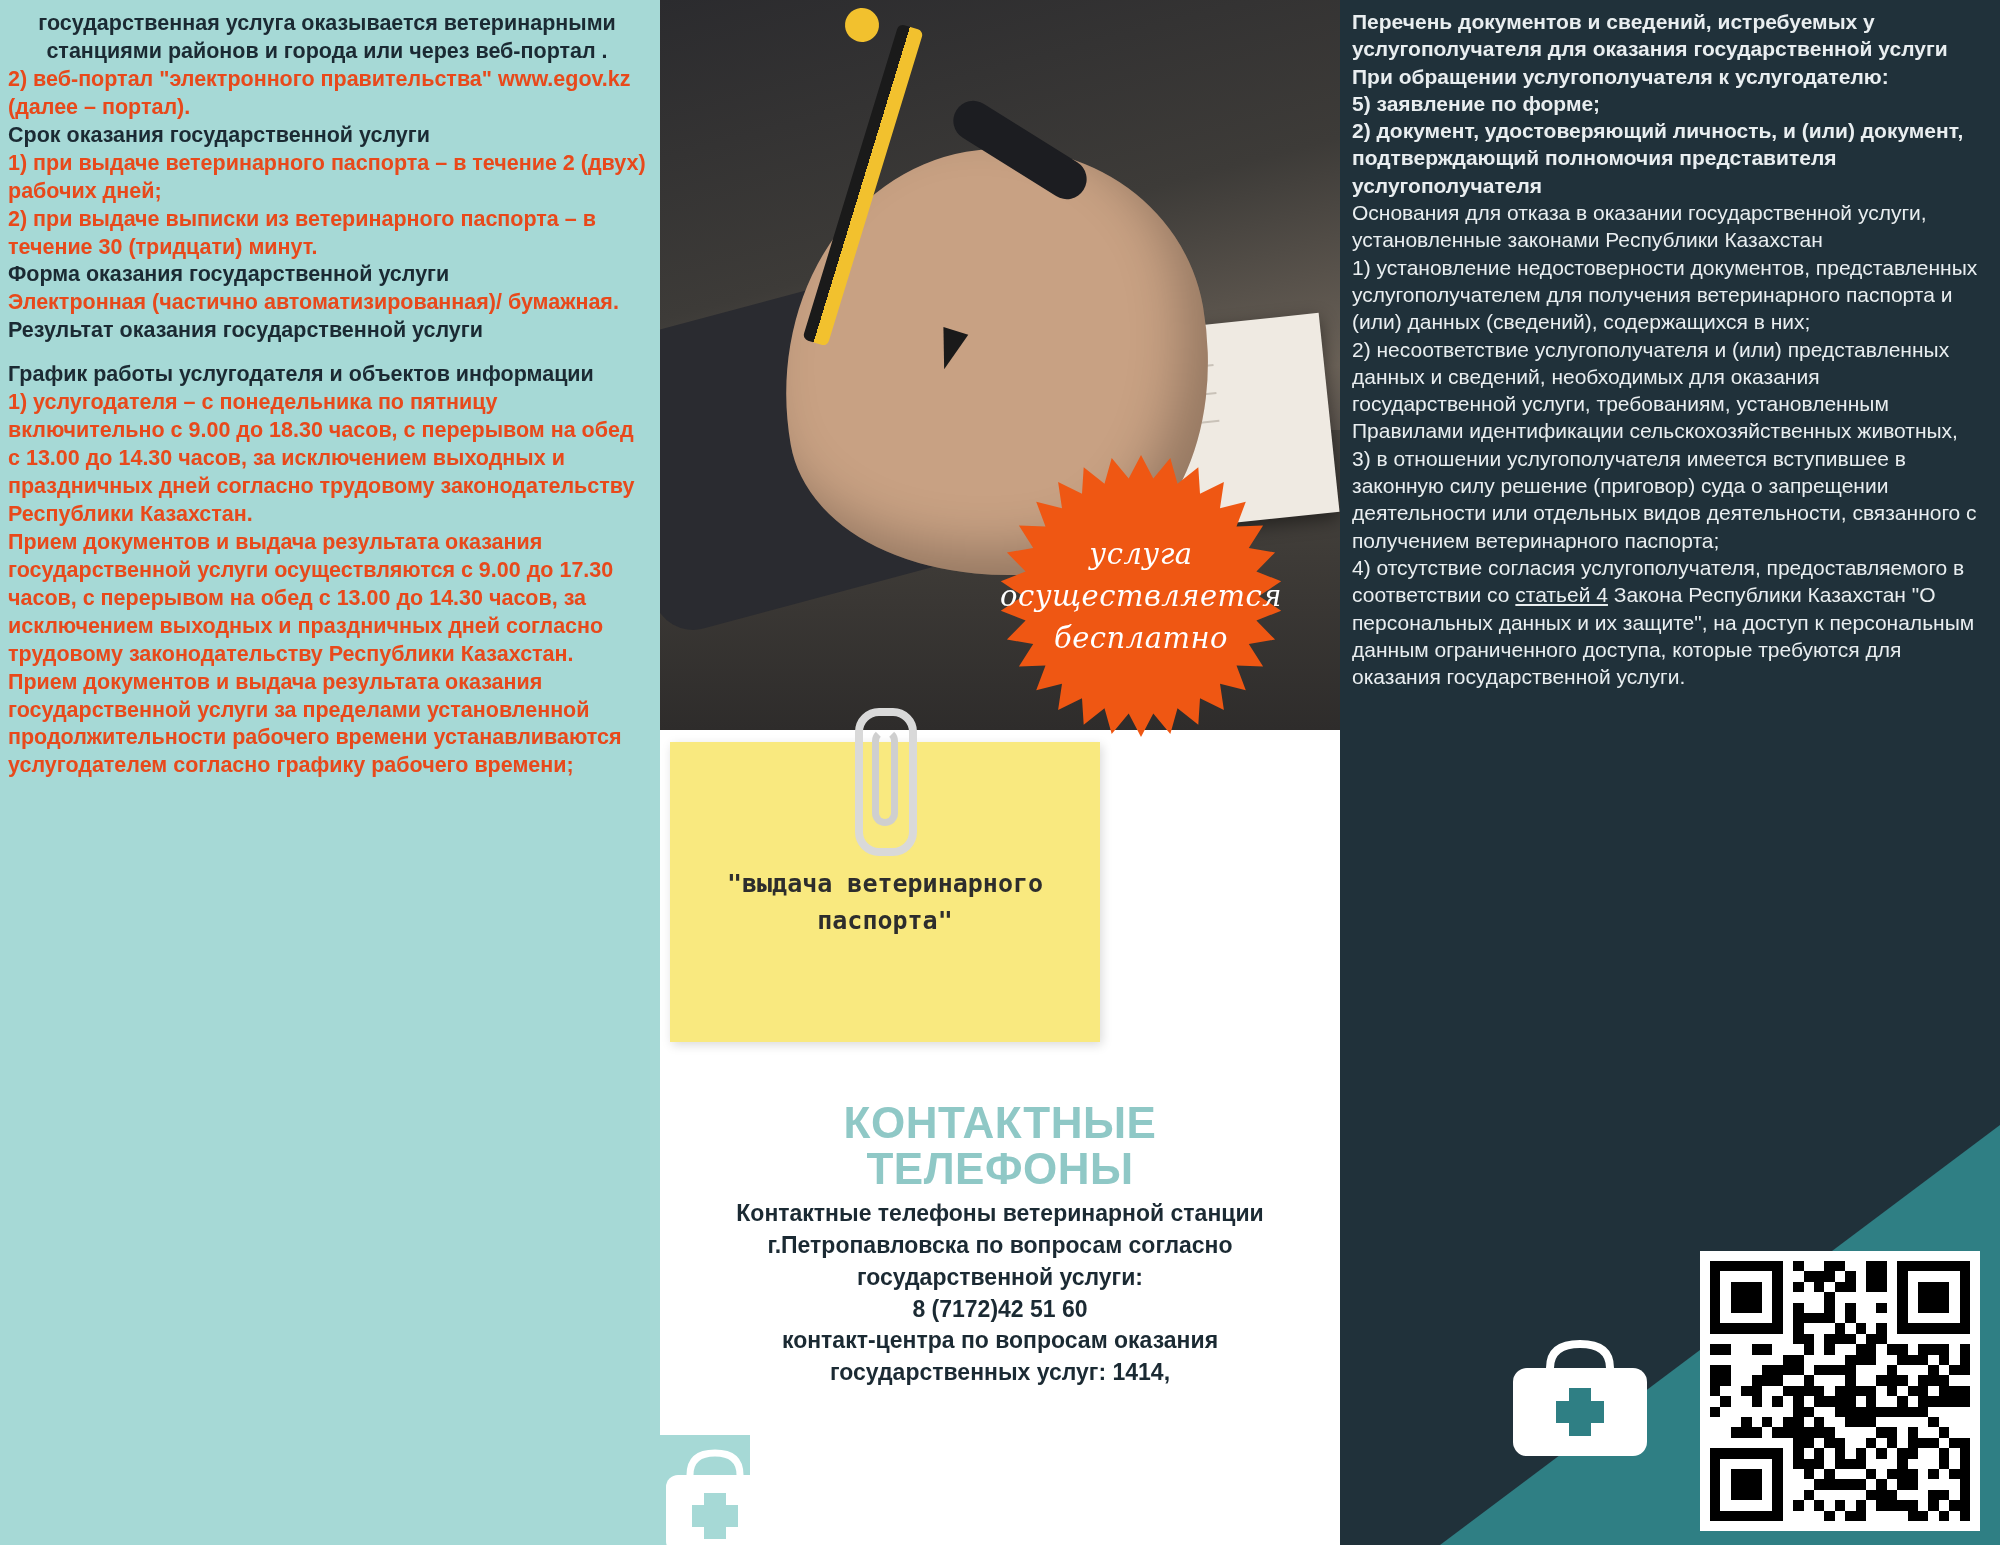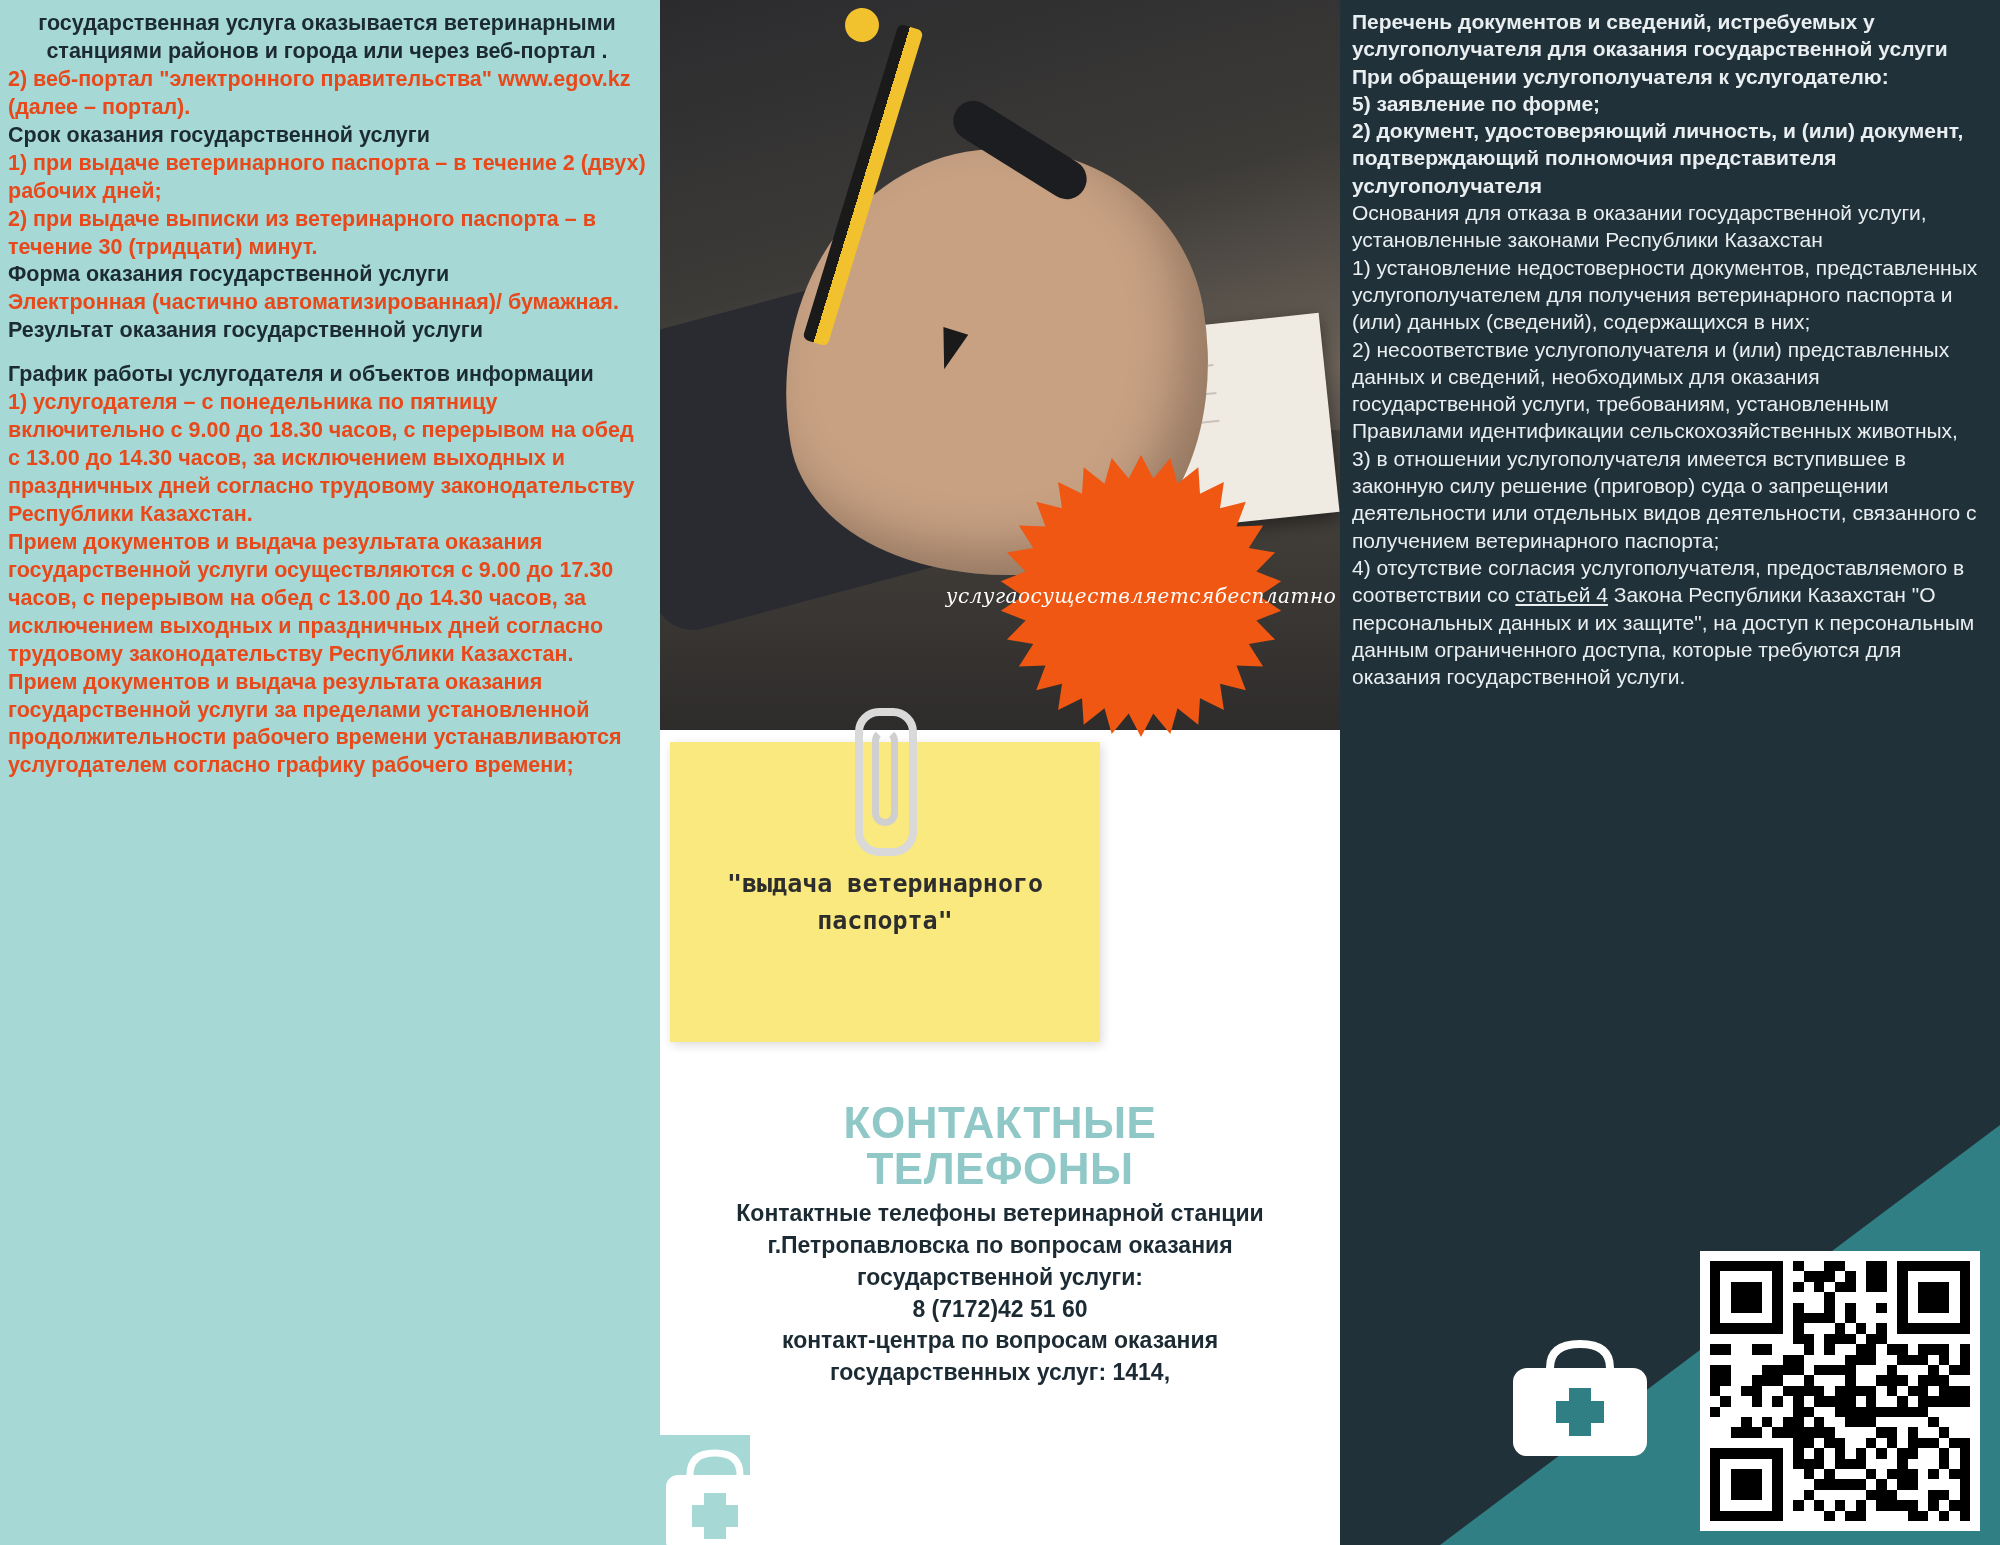--- a/index.html
+++ b/index.html
@@ -147,27 +147,27 @@
     top: 455px;
     width: 282px;
     height: 282px;
     z-index: 30;
   }
   .badge svg { display:block; }
   .badge-text {
     position: absolute;
     inset: 0;
     display: flex;
-    flex-direction: row;
+    flex-direction: column;
     align-items: center;
     justify-content: center;
     color: #ffffff;
     font-family: "DejaVu Serif", serif;
     font-style: italic;
-    font-size: 20px;
+    font-size: 29px;
     line-height: 1.45;
     text-align: center;
     letter-spacing: .5px;
   }
 
   
   .sticky {
     position: absolute;
     left: 10px;
     top: 742px;
@@ -343,21 +343,21 @@
     </div>
 
     <div class="clip"></div>
 
     <div class="sticky">
       <div class="sticky-text">"выдача ветеринарного паспорта"</div>
     </div>
 
     <div class="contacts">
       <h1>КОНТАКТНЫЕ ТЕЛЕФОНЫ</h1>
-      <p>Контактные телефоны ветеринарной станции г.Петропавловска по вопросам оказания государственной услуги:</p>
+      <p>Контактные телефоны ветеринарной станции г.Петропавловска по вопросам согласно государственной услуги:</p>
       <p>8 (7172)42 51 60</p>
       <p>контакт-центра по вопросам оказания государственных услуг: 1414,</p>
     </div>
 
     <div class="teal-corner"></div>
     <svg class="bag-left" viewBox="0 0 110 110">
       <path d="M30 40 q0 -22 25 -22 q25 0 25 22" fill="none" stroke="#ffffff" stroke-width="7"></path>
       <rect x="6" y="40" width="98" height="78" rx="12" fill="#ffffff"></rect>
       <rect x="44" y="58" width="22" height="46" fill="#a6d9d6"></rect>
       <rect x="32" y="70" width="46" height="22" fill="#a6d9d6"></rect>

